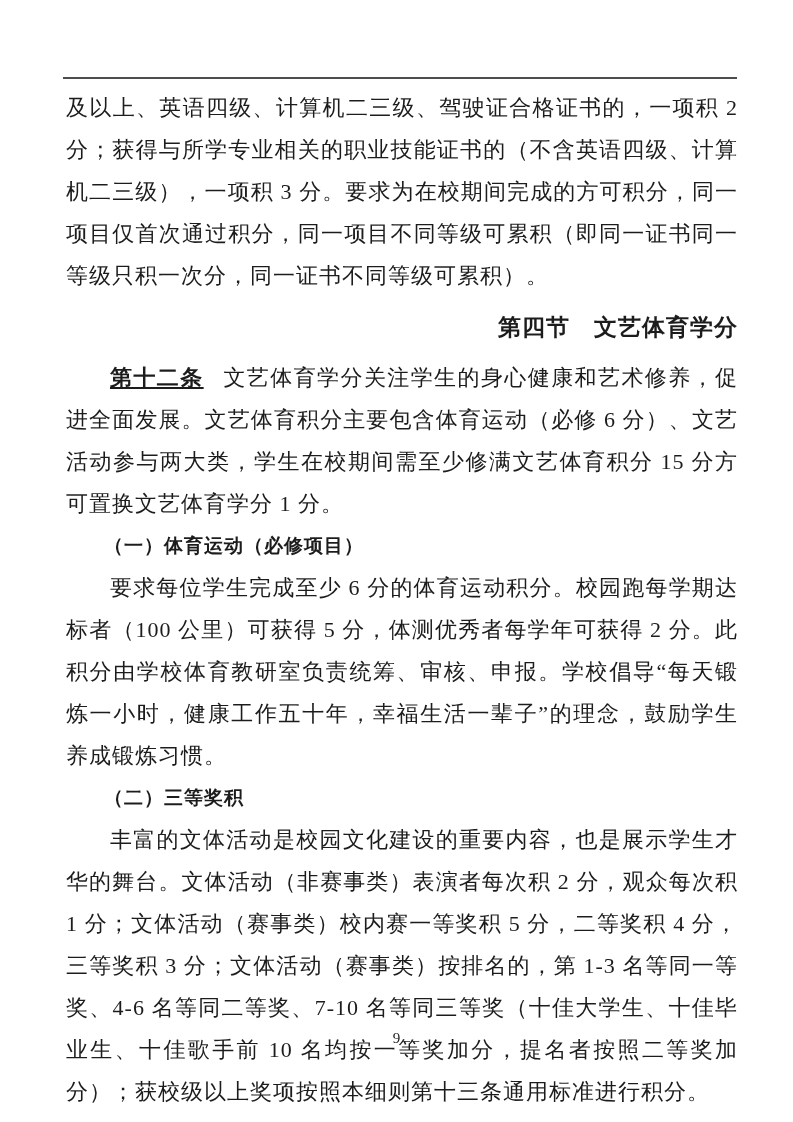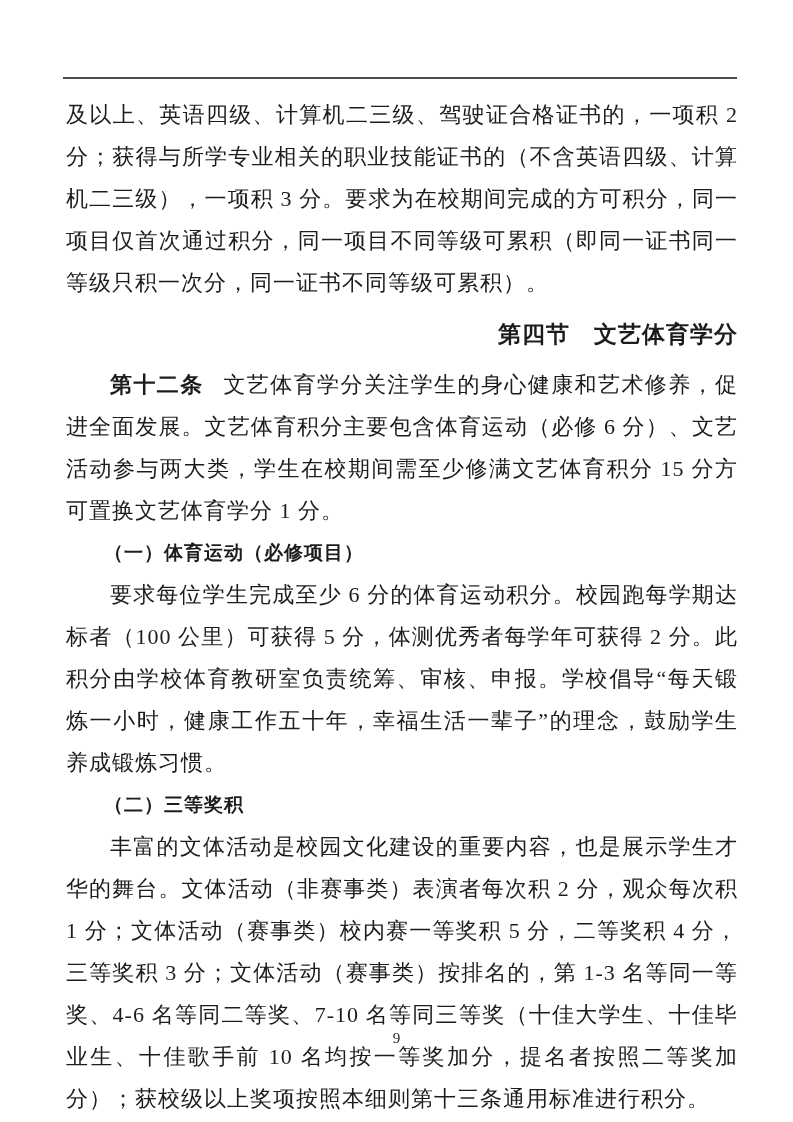--- a/index.html
+++ b/index.html
@@ -20,21 +20,21 @@
     position: absolute;
     left: 63px;
     top: 77px;
     width: 674px;
     height: 0;
     border-top: 2px solid #4d4d4d;
   }
   .content {
     position: absolute;
     left: 66px;
-    top: 94px;
+    top: 87px;
     width: 672px;
     font-size: 22px;
     line-height: 42px;
     letter-spacing: 1px;
     text-align: justify;
   }
   .content p {
     margin: 0;
   }
   .para-indent {
@@ -54,20 +54,21 @@
     font-family: "Liberation Sans", sans-serif;
     font-weight: bold;
     font-size: 19px;
     line-height: 42px;
     text-indent: 2em;
     margin: 0;
   }
   .article-label {
     font-weight: bold;
     padding-right: 0.9em;
+    text-decoration: underline;
   }
   .page-footer {
     position: absolute;
     left: 0;
     top: 1030px;
     width: 100%;
     text-align: center;
     font-size: 15px;
     color: #1c1c1c;
     font-family: "Liberation Serif", serif;

